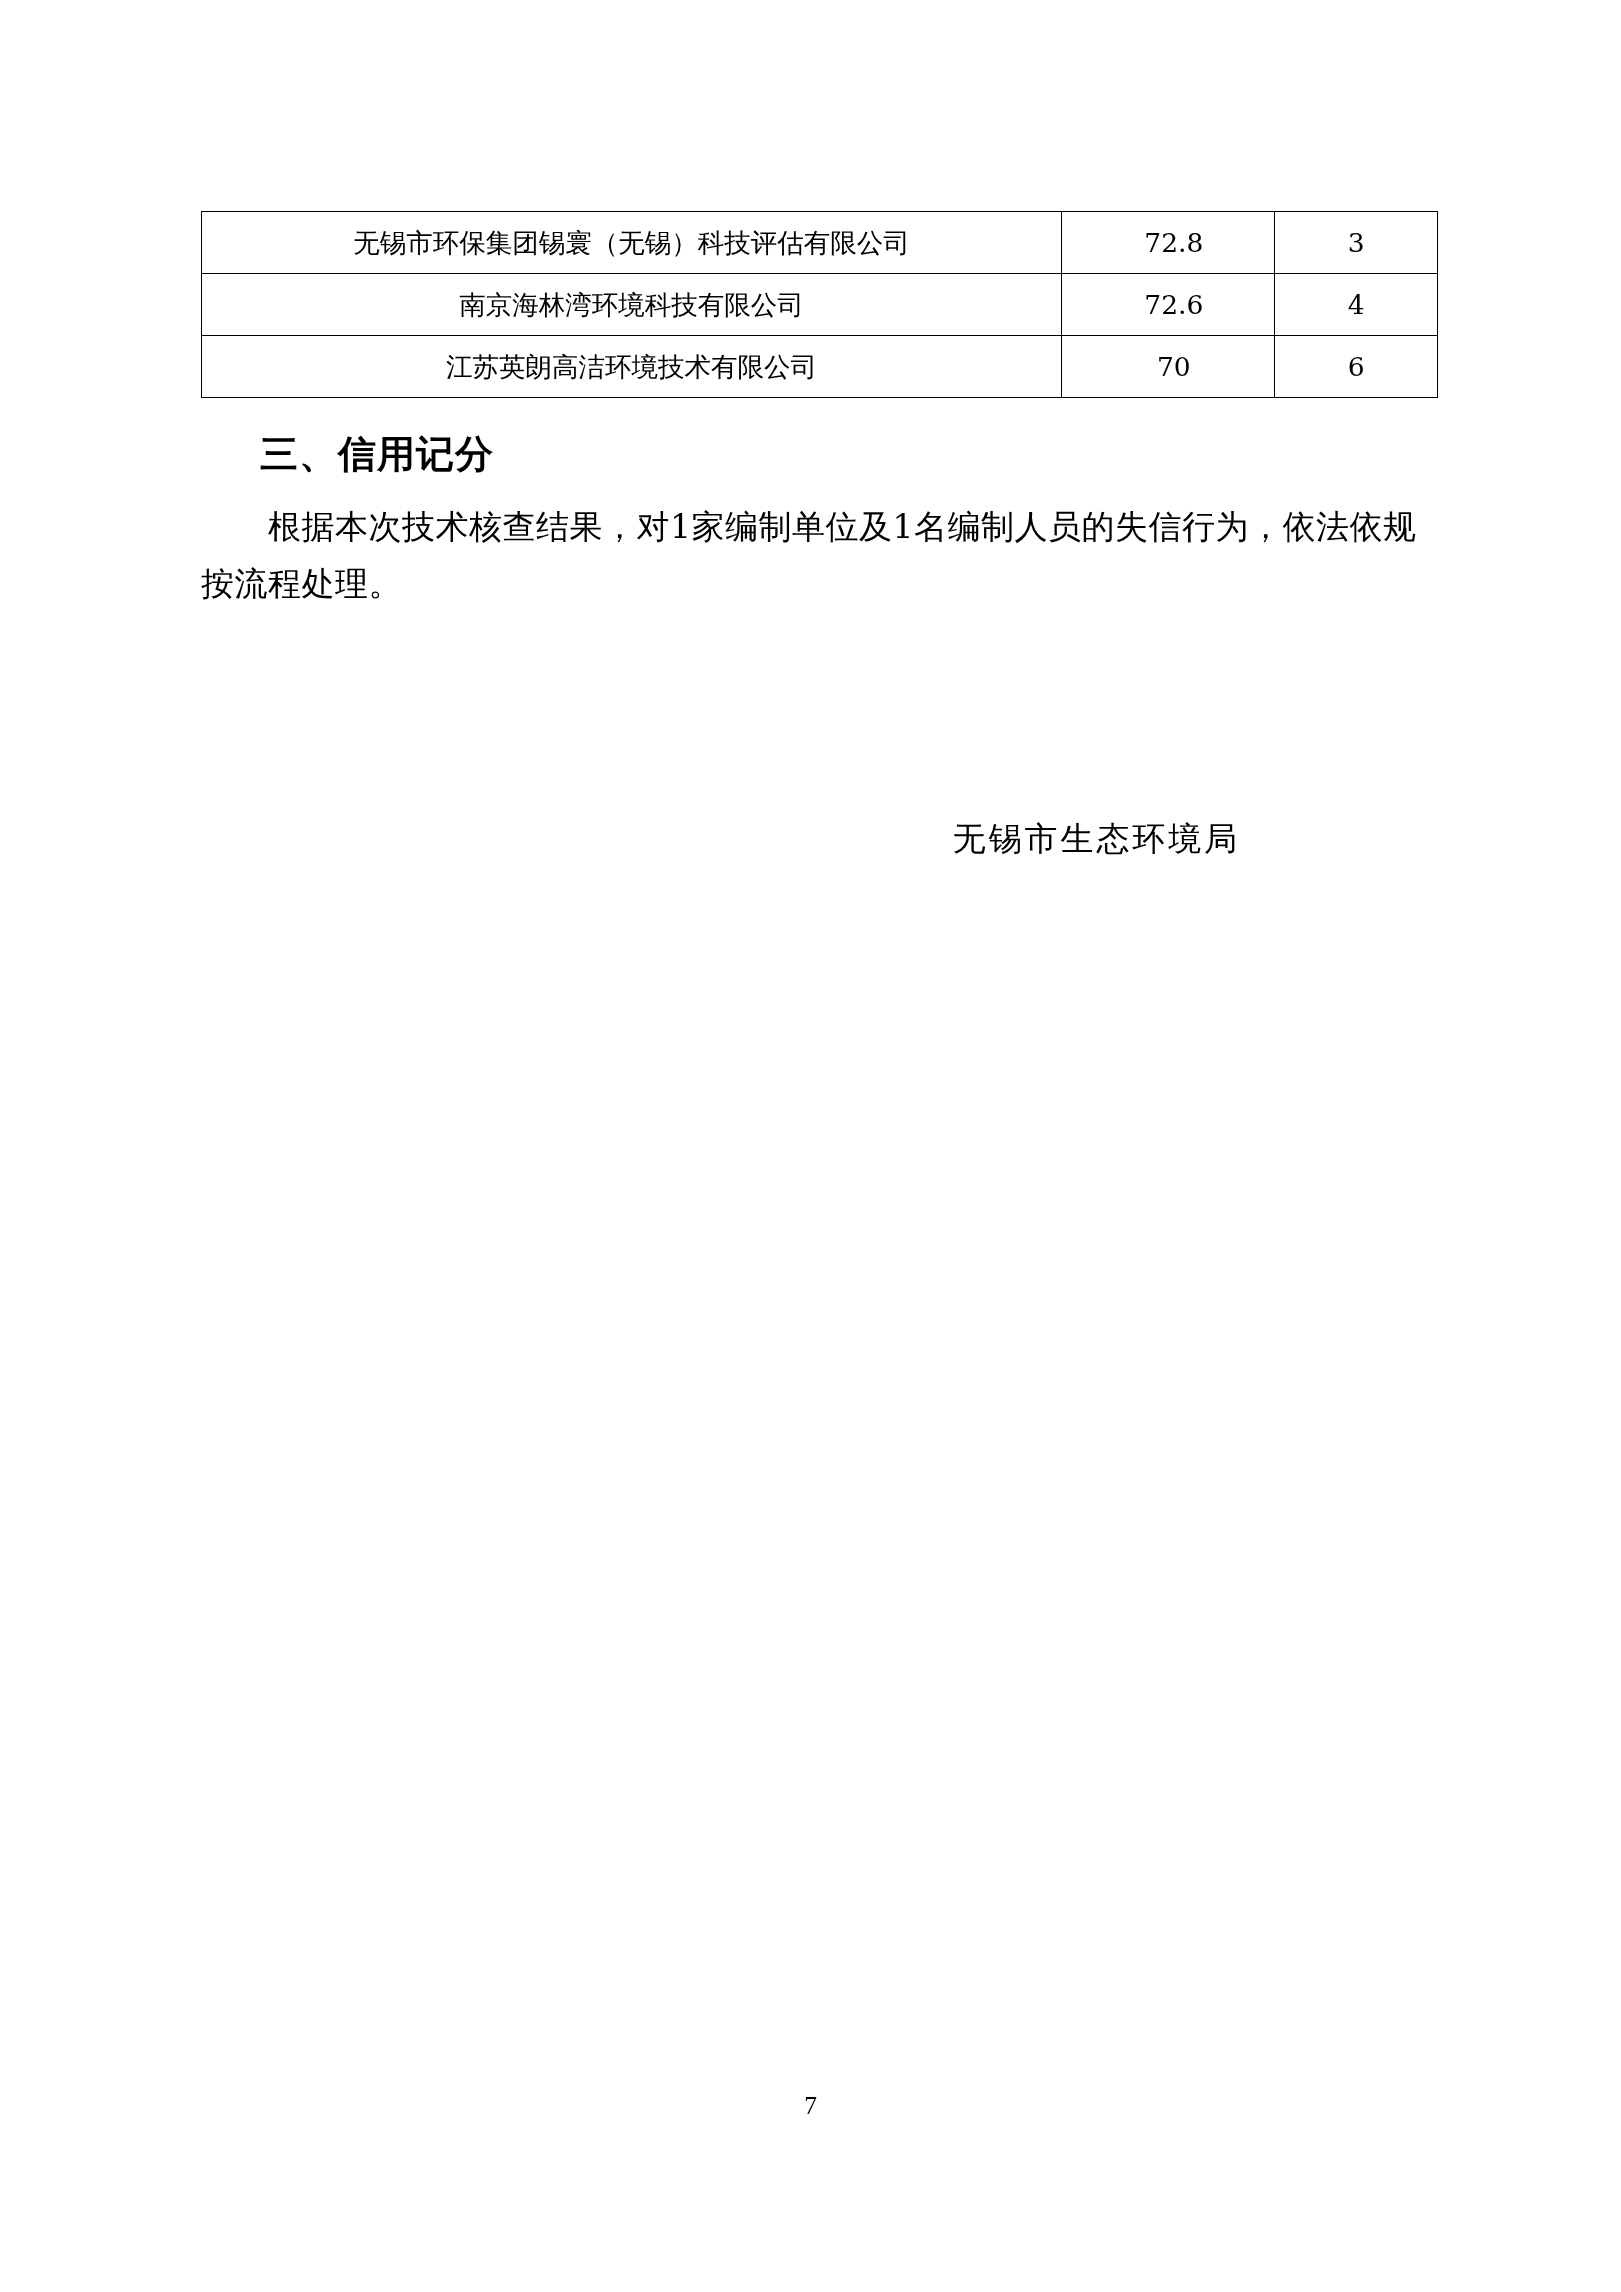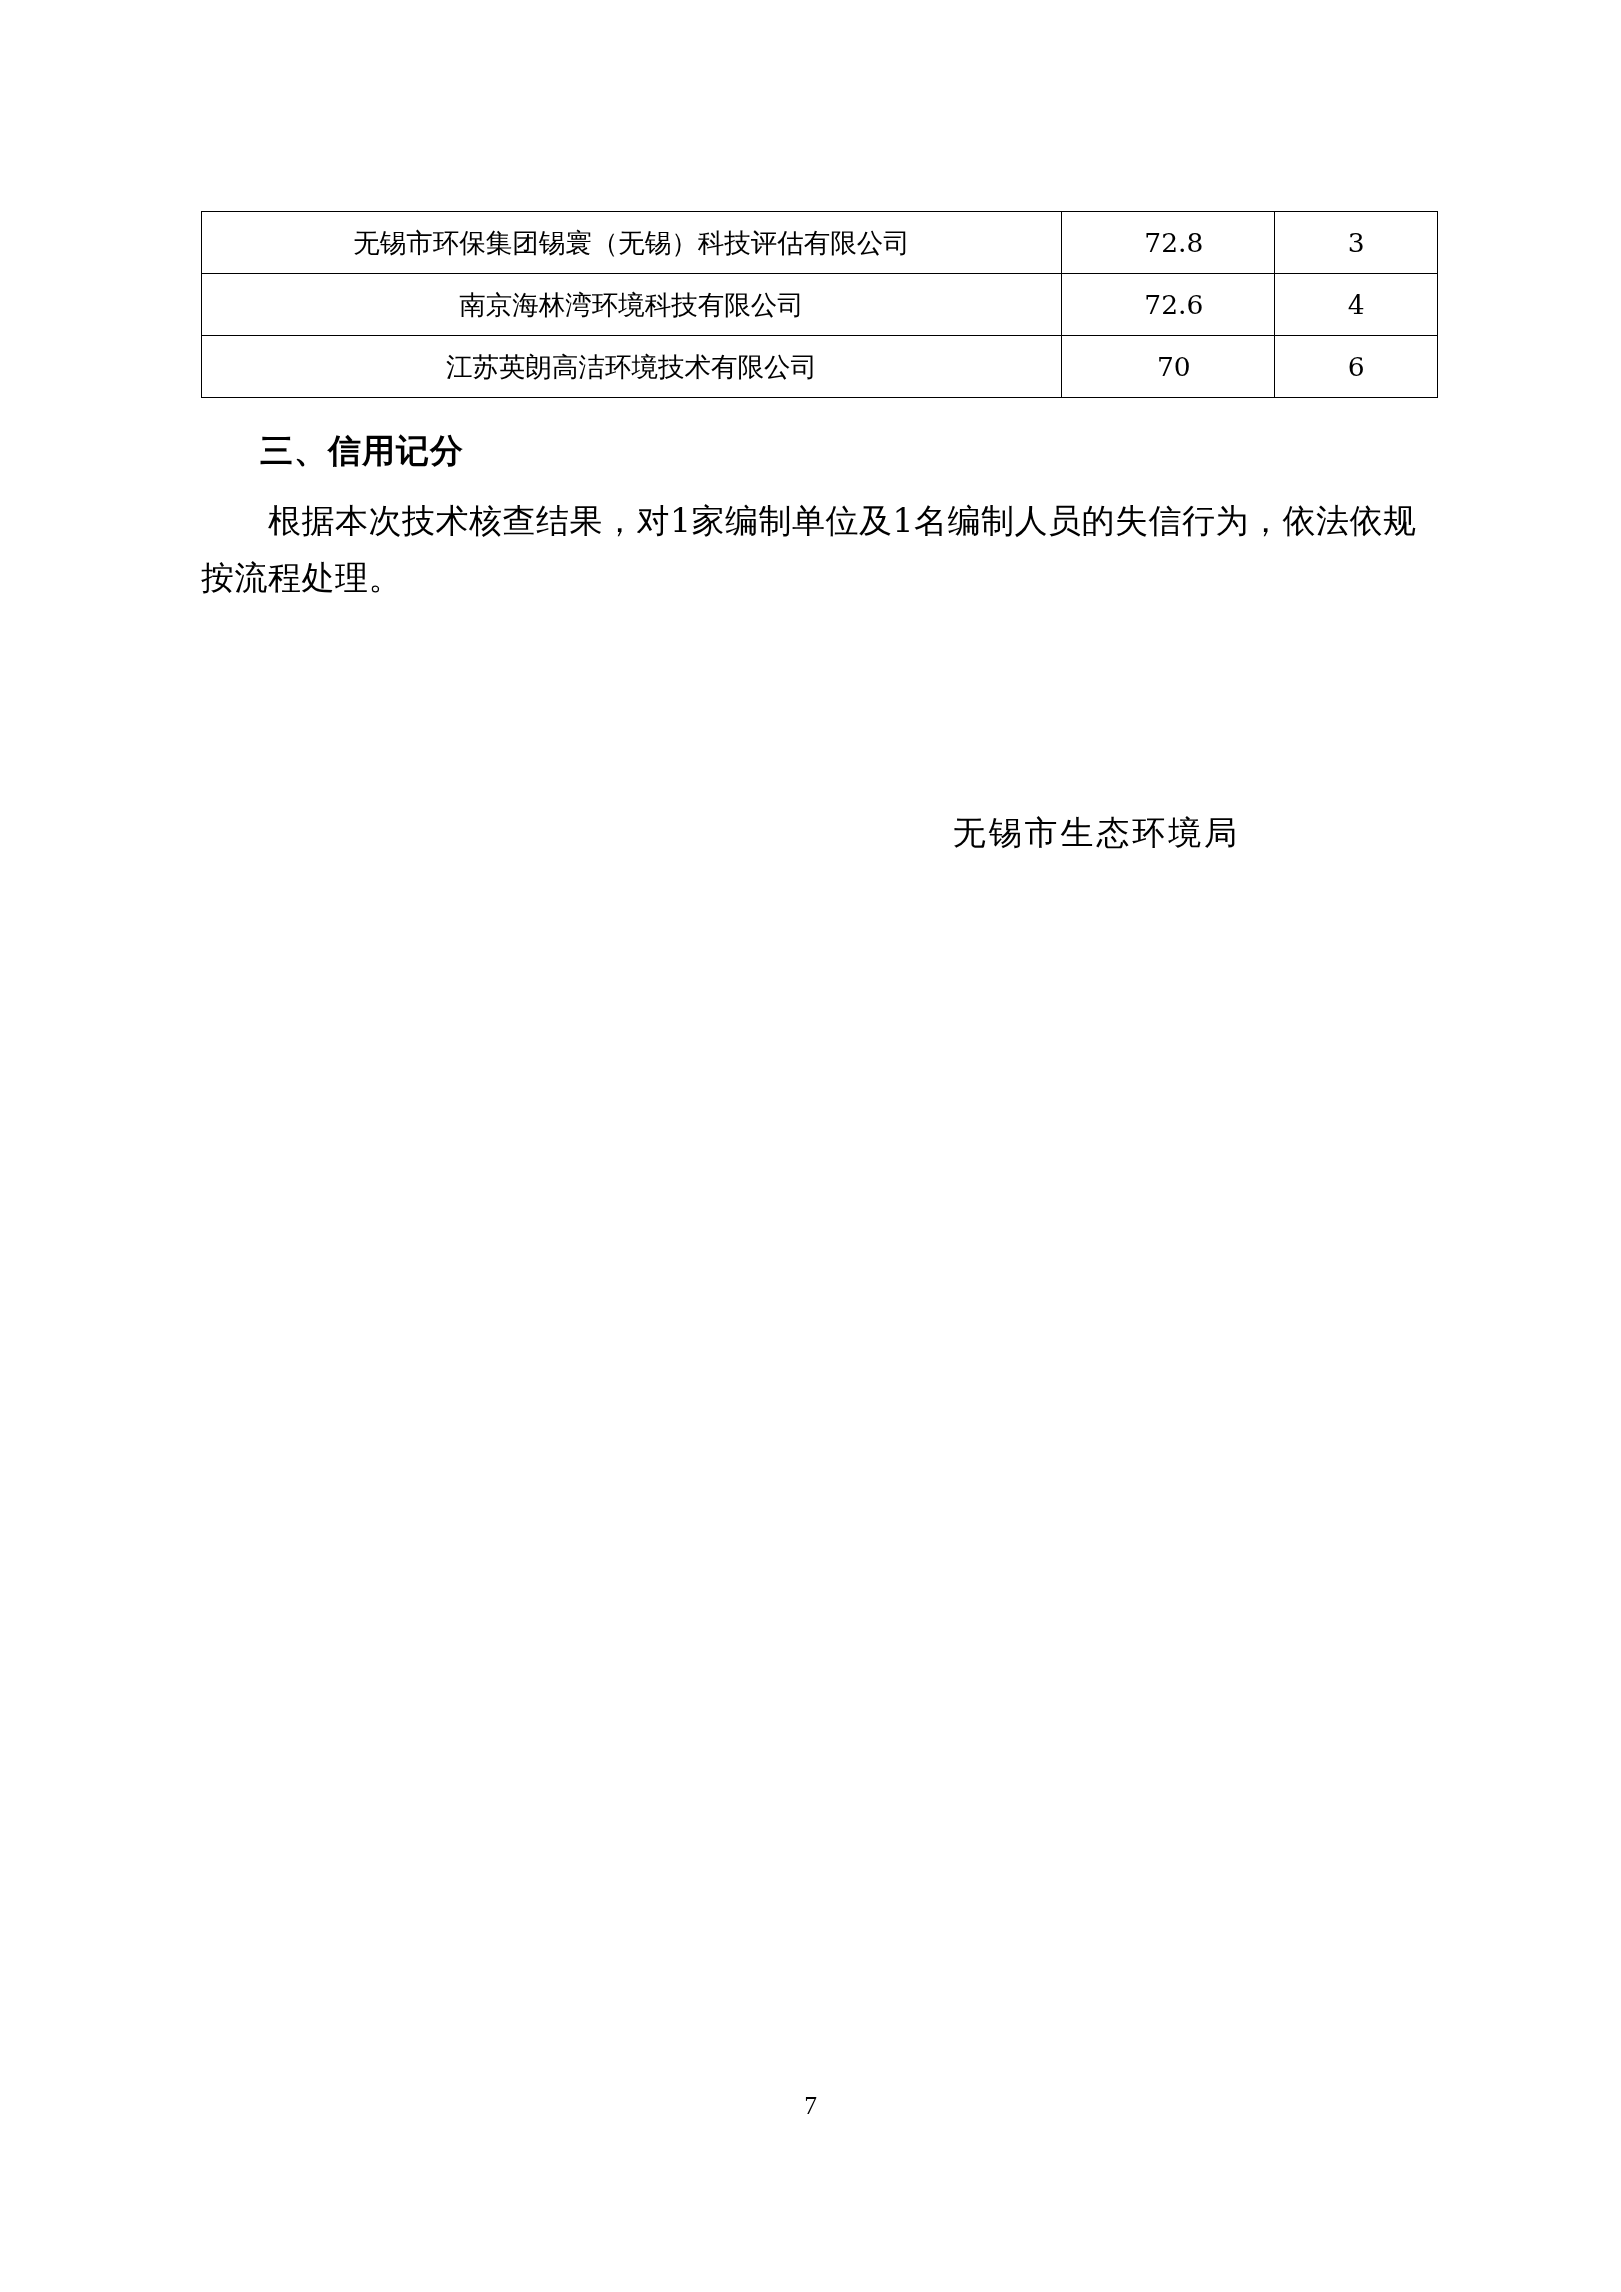--- a/index.html
+++ b/index.html
@@ -46,21 +46,21 @@
     font-size: 26.5px;
     line-height: 1.2;
   }
   table.score-table td.c-name { width: 851px; }
   table.score-table td.c-score { width: 192px; padding-left: 16px; }
   table.score-table td.c-rank { width: 155px; }
 
   
   h2.section-heading {
     font-family: Liberation Serif, serif;
-    font-size: 33px;
+    font-size: 38px;
     font-weight: bold;
     margin: 31px 0 0 0;
     padding-left: 59px;
     letter-spacing: 1px;
   }
 
   p.body-text {
     font-family: "DejaVu Serif", "Liberation Serif", serif;
     font-size: 33px;
     line-height: 1.75;

